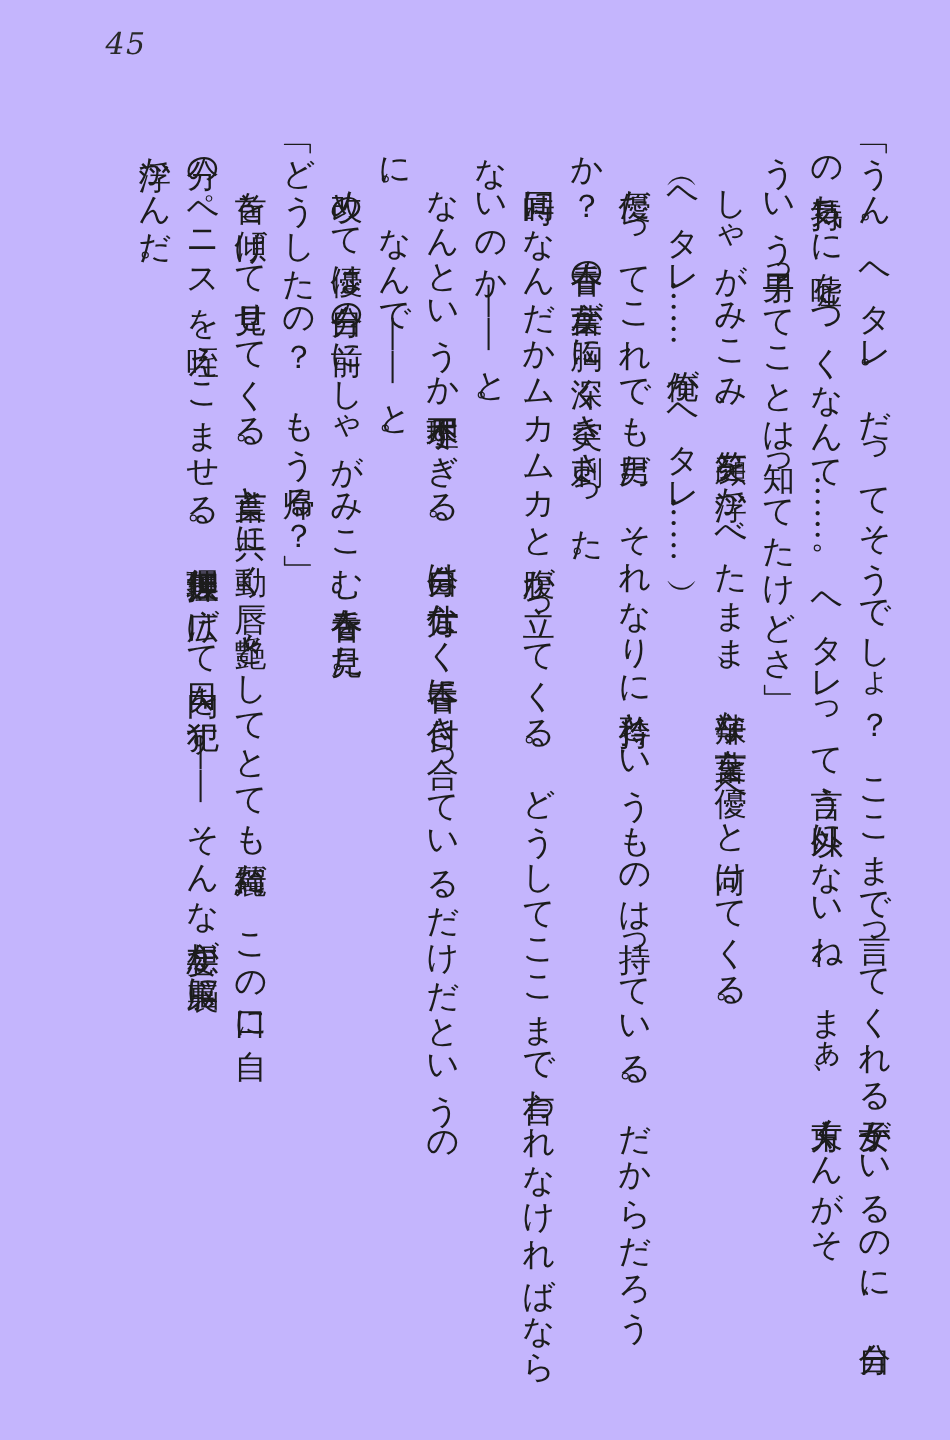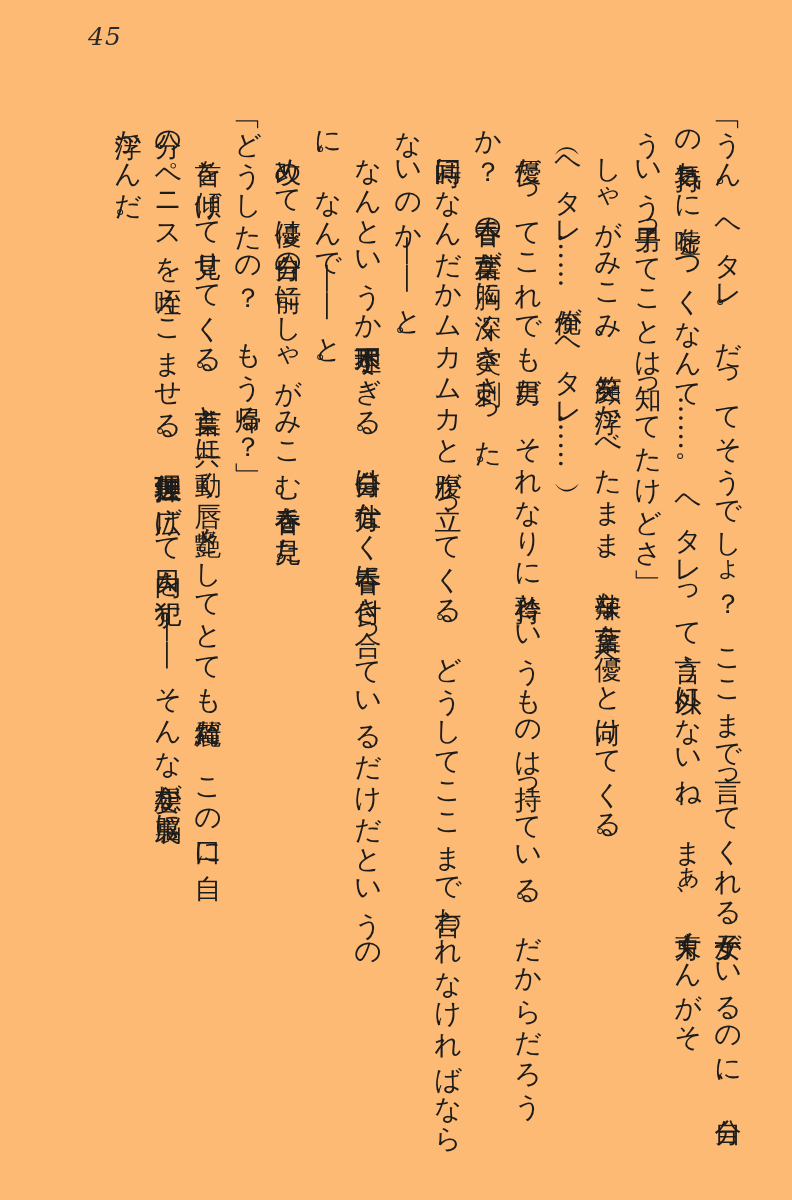--- a/index.html
+++ b/index.html
@@ -4,21 +4,21 @@
 <style>
   html, body {
     margin: 0;
     padding: 0;
     background: #ffffff;
   }
   .book-page {
     position: relative;
     width: 792px;
     height: 1200px;
-    background: #fdba74;
+    background: #c4b5fd;
     overflow: hidden;
     font-family: "DejaVu Serif", "Liberation Serif", serif;
     color: #1c1c1c;
   }
   .page-number {
     position: absolute;
     top: 22px;
     left: 88px;
     font-size: 25px;
     font-style: italic;

